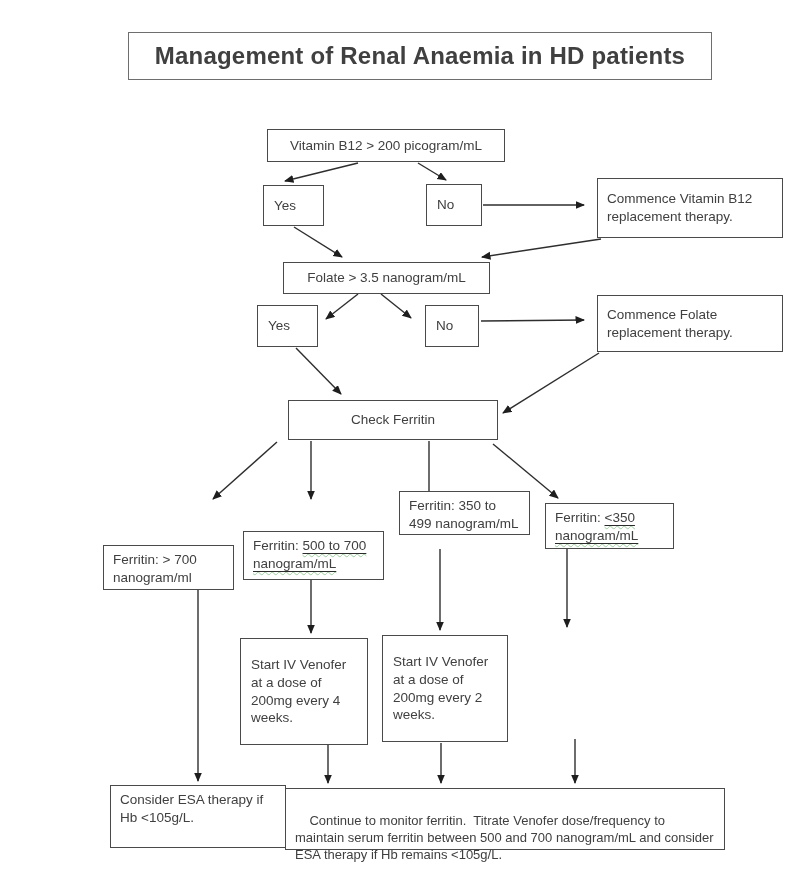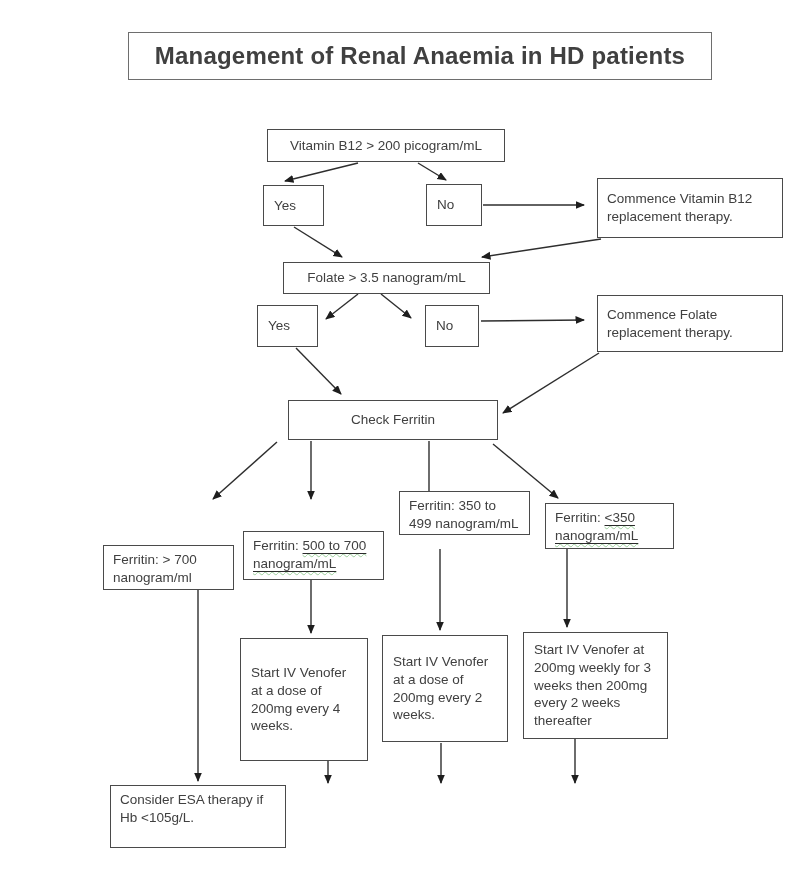--- a/index.html
+++ b/index.html
@@ -154,30 +154,30 @@
   <div class="box pad" style="left:399px; top:491px; width:131px; height:44px;">
     <span>Ferritin: 350 to 499 nanogram/mL</span>
   </div>
 
   <div class="box pad" style="left:545px; top:503px; width:129px; height:46px;">
     <span>Ferritin:</span>
     <span class="squiggle"><span class="u">&lt;350</span></span>
     <span class="squiggle"><span class="u">nanogram/mL</span></span>
   </div>
 
-  <div class="box vcenter" style="left:240px; top:638px; width:128px; height:123px; padding:8px 10px;">
+  <div class="box vcenter" style="left:240px; top:638px; width:128px; height:107px; padding:8px 10px;">
     <span>Start IV Venofer at a dose of 200mg every 4 weeks.</span>
   </div>
 
   <div class="box vcenter" style="left:382px; top:635px; width:126px; height:107px; padding:16px 10px;">
     <span>Start IV Venofer at a dose of 200mg every 2 weeks.</span>
   </div>
 
-  <div class="box" style="left:523px; top:632px; width:145px; height:107px; padding:8px 10px;">
-    <span>Start IV Venofer at 200mg weekly for 3 weeks then 200mg every 2 weeks thereafter</span>
-  </div>
 
   <div class="box" style="left:110px; top:785px; width:176px; height:63px; padding:5px 9px;">
     <span>Consider ESA therapy if Hb &lt;105g/L.</span>
   </div>
 
+  <div class="box prewrap" style="left:285px; top:788px; width:440px; height:62px; padding:6px 9px; font-size:13px;">
+    <span class="prewrap">Continue to monitor ferritin.  Titrate Venofer dose/frequency to maintain serum ferritin between 500 and 700 nanogram/mL and consider ESA therapy if Hb remains &lt;105g/L.</span>
+  </div>
 
 </div>
 
 </body></html>

